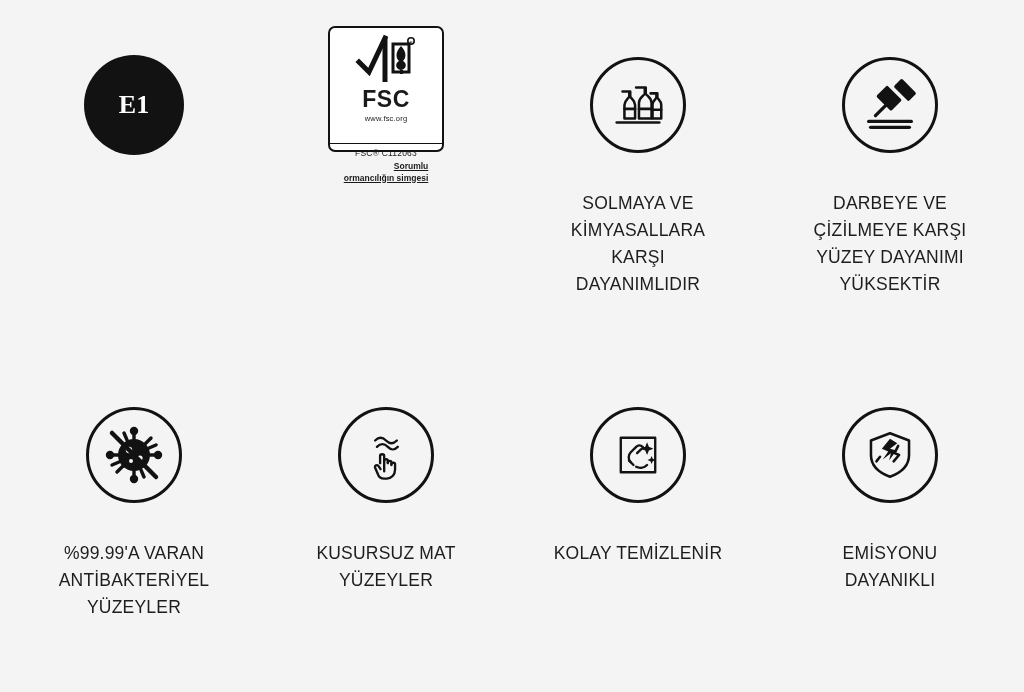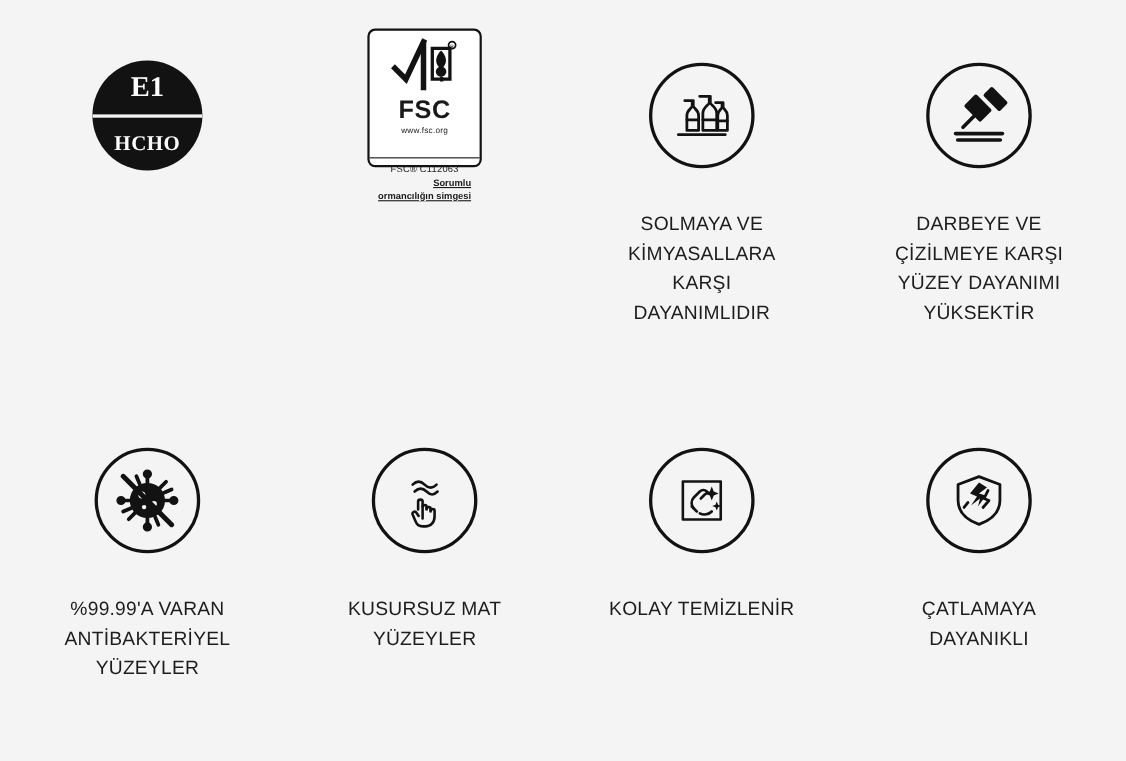--- a/index.html
+++ b/index.html
@@ -94,21 +94,21 @@
     letter-spacing: 0.5px;
   }
   
   .fsc {
     width: 108px;
     display: flex;
     flex-direction: column;
     align-items: center;
   }
   .fsc-box {
-    width: 104px;
+    width: 116px;
     height: 126px;
     border: 2px solid #121212;
     border-radius: 7px;
     background: #fff;
     box-sizing: border-box;
     display: flex;
     flex-direction: column;
     align-items: center;
     justify-content: flex-start;
     padding-top: 4px;
@@ -152,21 +152,20 @@
 </style>
 </head>
 <body>
 
 <div class="grid">
 
   <div class="cell">
     <div class="icon-wrap">
       <div class="e1">
         <div class="top">E1</div>
-        <div class="bot">HCHO</div>
       </div>
     </div>
   </div>
 
   <div class="cell">
     <div class="icon-wrap">
       <div class="fsc">
         <div class="fsc-box">
           <div class="fsc-mark">
             <svg viewBox="0 0 62 54" width="62" height="54">
@@ -313,17 +312,17 @@
         <svg viewBox="0 0 64 64" width="58" height="58">
           <g fill="none" stroke="#121212" stroke-width="2.8" stroke-linecap="round" stroke-linejoin="round">
             <path d="M32 8 L53 16 v16 c0 13 -10 20 -21 24 c-11 -4 -21 -11 -21 -24 V16 z"></path>
             <path d="M32 14 l-9 11 l7 3 l-6 9 l9 -7 l-2 8 l8 -11 l-7 -2 l8 -6 z" fill="#121212" stroke="none"></path>
             <path d="M41 22 l-4 8 l5 2 l-6 7"></path>
             <path d="M21 34 l-4 5"></path>
           </g>
         </svg>
       </div>
     </div>
-    <div class="caption">ÇATLAMAYA
+    <div class="caption">EMİSYONU
 DAYANIKLI</div>
   </div>
 
 </div>
 
 </body></html>

